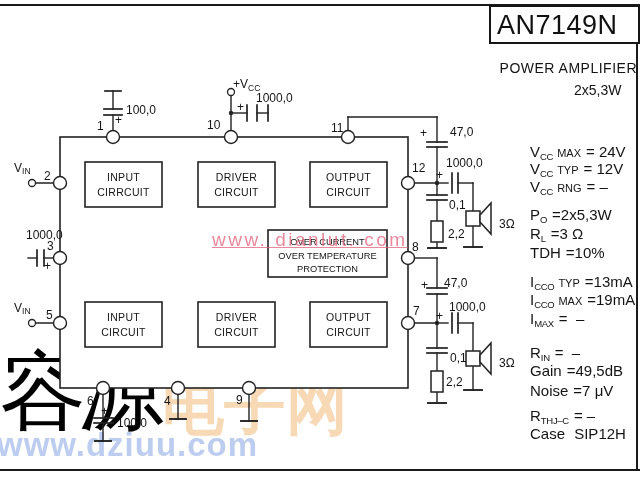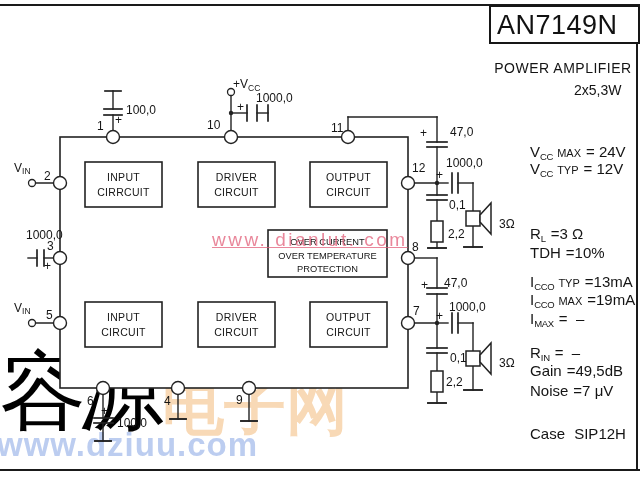--- a/index.html
+++ b/index.html
@@ -29,21 +29,21 @@
   .bt{font-size:10.5px;text-anchor:middle;letter-spacing:.3px;}
   .pt{font-size:9.3px;text-anchor:middle;}
   .pl{font-size:12px;}
   .cl{font-size:12px;}
   .plus{font-size:12px;}
   .sub{font-size:8.5px;}
   
   .titlebox{position:absolute;left:489px;top:5px;width:141px;height:35px;border:2px solid #161616;
         background:#fff;z-index:5;font-size:27px;letter-spacing:.5px;line-height:36px;
         padding-left:6px;color:#111;}
-  .sub1{position:absolute;left:489px;top:60px;width:148px;text-align:center;font-size:14px;
+  .sub1{position:absolute;left:489px;top:60px;width:148px;text-align:right;font-size:14px;
         letter-spacing:.5px;color:#141414;z-index:5;}
   .sub2{position:absolute;left:574px;top:82px;font-size:14px;color:#141414;z-index:5;}
   .spec{position:absolute;left:530px;font-size:15px;color:#141414;white-space:pre;z-index:5;line-height:15px;}
   .ss{font-size:9.5px;vertical-align:-3px;letter-spacing:-.3px;}
   .sc{font-size:11px;margin-left:4px;}
   .sc:empty,.ss:empty{margin:0;}
   .sv{margin-left:5px;}
 </style>
 </head>
 <body>
@@ -262,23 +262,26 @@
   <div class="wm-red">www. dianlut. com</div>
 
   <div class="titlebox">
     <span>AN7149N</span>
   </div>
   <div class="sub1">POWER AMPLIFIER</div>
   <div class="sub2">2x5,3W</div>
 
   <div class="spec" style="top:144px"><span class="sb">V</span><span class="ss">CC</span><span class="sc">MAX</span><span class="sv">= 24V</span></div>
   <div class="spec" style="top:161px"><span class="sb">V</span><span class="ss">CC</span><span class="sc">TYP</span><span class="sv">= 12V</span></div>
+  <div class="spec" style="top:179px"><span class="sb">V</span><span class="ss">CC</span><span class="sc">RNG</span><span class="sv">= –</span></div>
+  <div class="spec" style="top:207px"><span class="sb">P</span><span class="ss">O</span><span class="sc"></span><span class="sv">=2x5,3W</span></div>
   <div class="spec" style="top:226px"><span class="sb">R</span><span class="ss">L</span><span class="sc"></span><span class="sv">=3 Ω</span></div>
   <div class="spec" style="top:245px"><span class="sb">TDH</span><span class="ss"></span><span class="sc"></span><span class="sv">=10%</span></div>
   <div class="spec" style="top:274px"><span class="sb">I</span><span class="ss">CCO</span><span class="sc">TYP</span><span class="sv">=13mA</span></div>
   <div class="spec" style="top:292px"><span class="sb">I</span><span class="ss">CCO</span><span class="sc">MAX</span><span class="sv">=19mA</span></div>
   <div class="spec" style="top:311px"><span class="sb">I</span><span class="ss">MAX</span><span class="sc"></span><span class="sv">=  –</span></div>
   <div class="spec" style="top:345px"><span class="sb">R</span><span class="ss">IN</span><span class="sc"></span><span class="sv">=  –</span></div>
   <div class="spec" style="top:363px"><span class="sb">Gain</span><span class="ss"></span><span class="sc"></span><span class="sv">=49,5dB</span></div>
   <div class="spec" style="top:383px"><span class="sb">Noise</span><span class="ss"></span><span class="sc"></span><span class="sv">=7 μV</span></div>
+  <div class="spec" style="top:408px"><span class="sb">R</span><span class="ss">THJ–C</span><span class="sc"></span><span class="sv">= –</span></div>
   <div class="spec" style="top:426px"><span class="sb">Case</span><span class="ss"></span><span class="sc"></span><span class="sv"> SIP12H</span></div>
 
 </div>
 
 </body></html>

